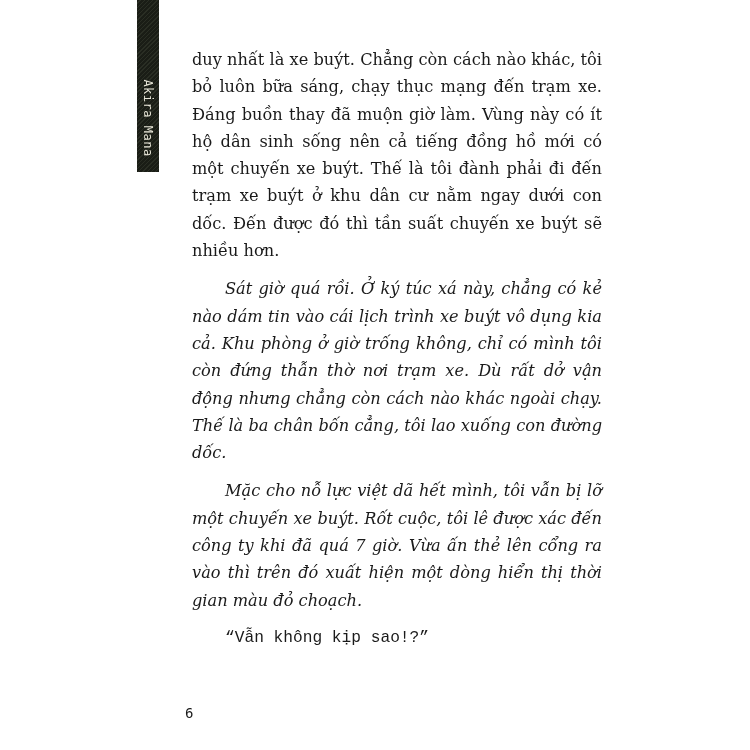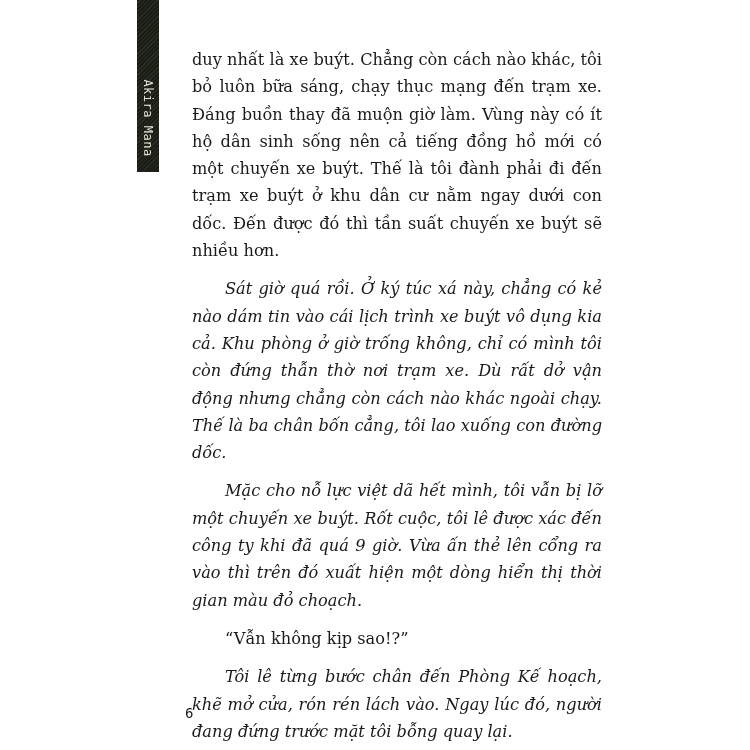--- a/index.html
+++ b/index.html
@@ -16,38 +16,37 @@
   .side-author span {
     display: block; transform: rotate(90deg); white-space: nowrap;
     color: #e8e6d8; font-family: "DejaVu Sans Mono", monospace; font-size: 12px; letter-spacing: 0.5px;
   }
   .text-body {
     position: absolute; left: 192px; top: 46px; width: 410px;
     font-family: "DejaVu Serif", serif; font-size: 16.2px; line-height: 27.3px; color: #1a1a1a;
   }
   .para { margin: 0 0 11px 0; text-align: justify; text-align-last: left; }
   .para.indent { text-indent: 33px; font-style: italic; }
-  .para.dialog { text-indent: 33px; }
+  .para.dialog { text-indent: 33px; font-family: Liberation Mono, monospace; }
   .page-number {
     position: absolute; left: 185px; top: 705px;
     font-family: "DejaVu Sans Mono", monospace; font-size: 14px; color: #1a1a1a;
   }
 </style>
 </head>
 <body>
 
 <div class="page">
   <div class="side-band"></div>
   <div class="side-author">
     <span>Akira Mana</span>
   </div>
 
   <div class="text-body">
     <p class="para">duy nhất là xe buýt. Chẳng còn cách nào khác, tôi bỏ luôn bữa sáng, chạy thục mạng đến trạm xe. Đáng buồn thay đã muộn giờ làm. Vùng này có ít hộ dân sinh sống nên cả tiếng đồng hồ mới có một chuyến xe buýt. Thế là tôi đành phải đi đến trạm xe buýt ở khu dân cư nằm ngay dưới con dốc. Đến được đó thì tần suất chuyến xe buýt sẽ nhiều hơn.</p>
     <p class="para indent">Sát giờ quá rồi. Ở ký túc xá này, chẳng có kẻ nào dám tin vào cái lịch trình xe buýt vô dụng kia cả. Khu phòng ở giờ trống không, chỉ có mình tôi còn đứng thẫn thờ nơi trạm xe. Dù rất dở vận động nhưng chẳng còn cách nào khác ngoài chạy. Thế là ba chân bốn cẳng, tôi lao xuống con đường dốc.</p>
-    <p class="para indent">Mặc cho nỗ lực việt dã hết mình, tôi vẫn bị lỡ một chuyến xe buýt. Rốt cuộc, tôi lê được xác đến công ty khi đã quá 9 giờ. Vừa ấn thẻ lên cổng ra vào thì trên đó xuất hiện một dòng hiển thị thời gian màu đỏ choạch.</p>
+    <p class="para indent">Mặc cho nỗ lực việt dã hết mình, tôi vẫn bị lỡ một chuyến xe buýt. Rốt cuộc, tôi lê được xác đến công ty khi đã quá 7 giờ. Vừa ấn thẻ lên cổng ra vào thì trên đó xuất hiện một dòng hiển thị thời gian màu đỏ choạch.</p>
     <p class="para dialog">“Vẫn không kịp sao!?”</p>
-    <p class="para indent">Tôi lê từng bước chân đến Phòng Kế hoạch, khẽ mở cửa, rón rén lách vào. Ngay lúc đó, người đang đứng trước mặt tôi bỗng quay lại.</p>
 
   </div>
 
   <div class="page-number">6</div>
 </div>
 
 </body></html>

